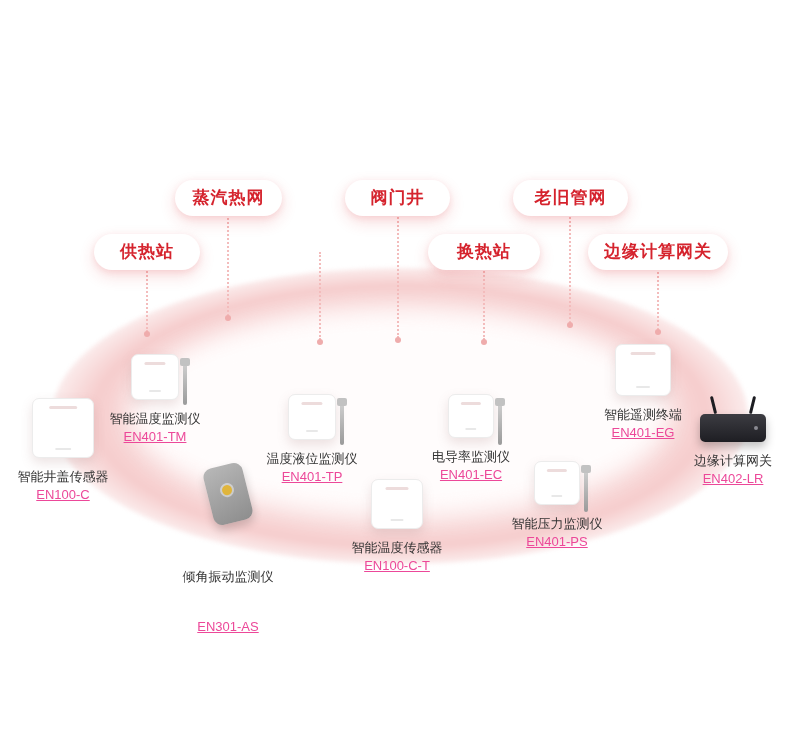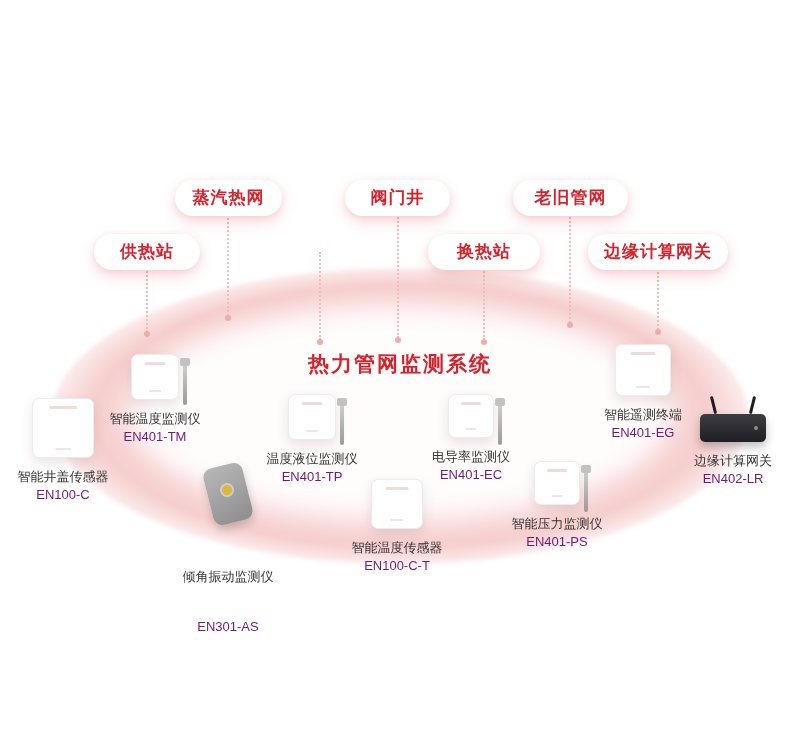--- a/index.html
+++ b/index.html
@@ -37,21 +37,21 @@
 
   
   .center-title{
     position:absolute;left:277px;top:350px;width:246px;text-align:center;
     color:#d5232d;font-size:21px;font-weight:bold;letter-spacing:2px;z-index:2;
   }
 
   
   .dev{position:absolute;display:flex;flex-direction:column;align-items:center;z-index:3;text-align:right;}
   .dev-name{font-size:13px;color:#333333;margin-top:10px;line-height:18px;white-space:nowrap;}
-  .dev-model{font-size:13px;color:#701a75;line-height:18px;white-space:nowrap;}
+  .dev-model{font-size:13px;color:#ec4899;line-height:18px;white-space:nowrap;text-decoration:underline;}
 
   .box-white{
     position:relative;background:#ffffff;border:1px solid #ececec;border-radius:7px;
     box-shadow:0 5px 12px rgba(150,100,100,0.18);
   }
   .box-white::before{
     content:'';position:absolute;top:7px;left:50%;transform:translateX(-50%);
     width:46%;height:3px;border-radius:2px;background:#eddcdc;
   }
   .box-white::after{
@@ -111,21 +111,20 @@
   <div class="dotted-line" style="left:657px;top:252px;height:78px;"></div>
 
   <div class="pill" style="left:175px;top:162px;width:107px;">蒸汽热网</div>
   <div class="pill" style="left:345px;top:162px;width:105px;">阀门井</div>
   <div class="pill" style="left:94px;top:216px;width:106px;">供热站</div>
 
   <div class="pill" style="left:513px;top:162px;width:115px;">老旧管网</div>
   <div class="pill" style="left:428px;top:216px;width:112px;">换热站</div>
   <div class="pill" style="left:588px;top:216px;width:140px;">边缘计算网关</div>
 
-  <div class="center-title">热力管网监测系统</div>
 
   <div class="dev" style="left:2px;top:398px;width:122px;">
     <div class="box-white" style="width:60px;height:58px;"></div>
     <div class="dev-name">智能井盖传感器</div>
     <div class="dev-model">EN100-C</div>
   </div>
 
   <div class="dev" style="left:85px;top:354px;width:140px;">
     <div class="box-white" style="width:46px;height:44px;">
       <span class="probe"></span>

